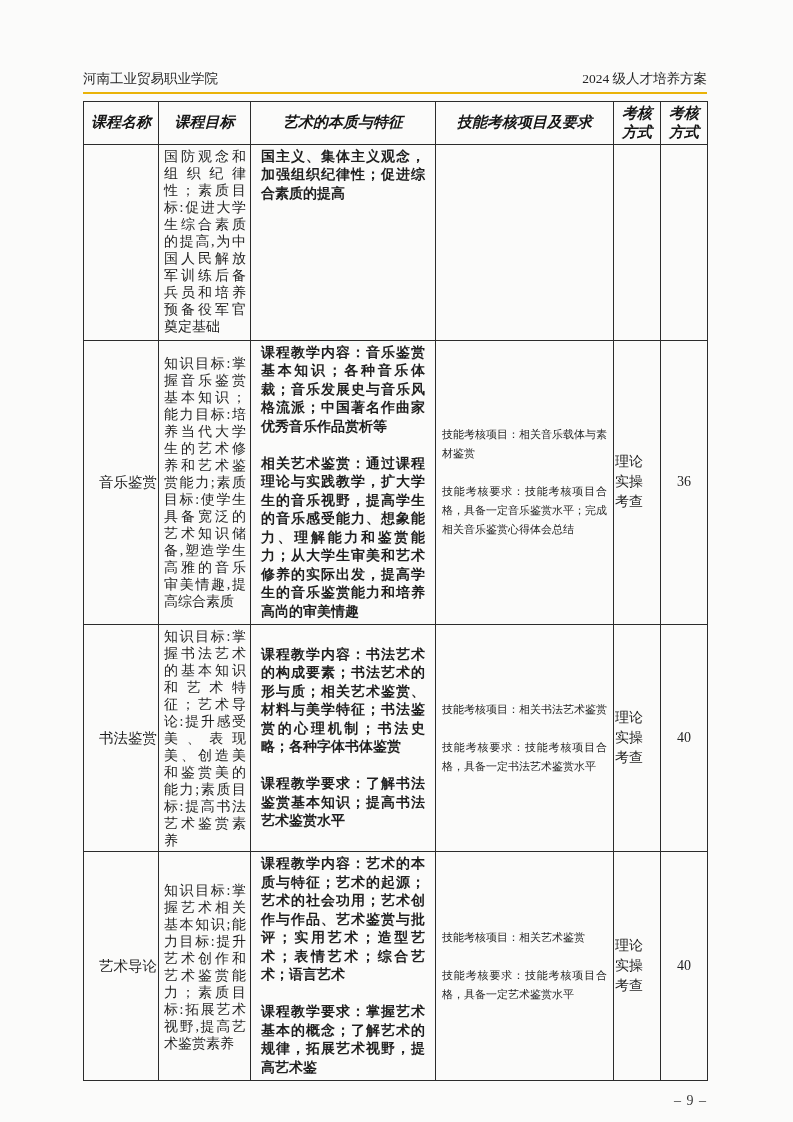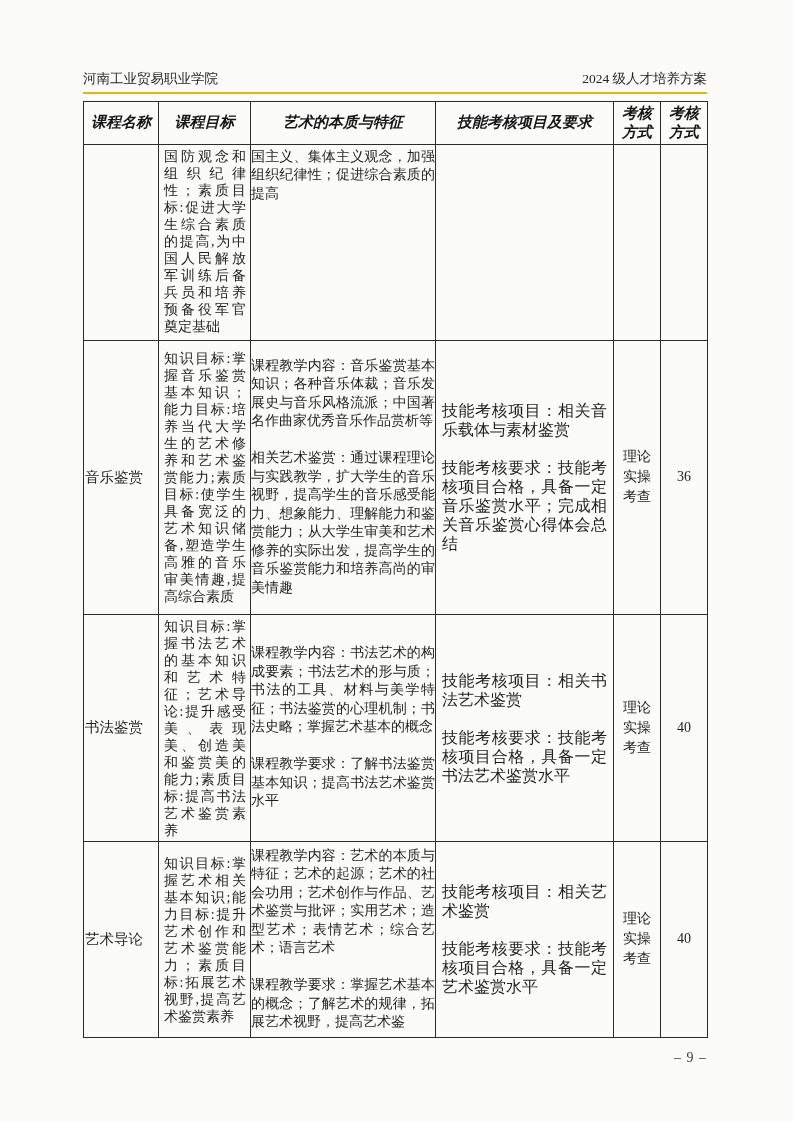--- a/index.html
+++ b/index.html
@@ -29,37 +29,37 @@
   .course-table th{
     font-size:15px;font-weight:bold;text-align:center;
     padding:2px;line-height:1.25;word-break:break-all;color:#161616;
   }
   tr.r0{height:196px;}
   tr.r1{height:274px;}
   tr.r2{height:219px;}
   tr.r3{height:196px;}
   .course-table td{vertical-align:middle;}
   tr.r0 td{vertical-align:top;}
-  td.c-course{text-align:left;font-size:14.5px;}
+  td.c-course{text-align:right;font-size:14.5px;}
   td.c-obj{
     font-size:14px;line-height:17px;
     padding:3px 4px 2px 5px;
     text-align:justify;word-break:break-all;white-space:pre-line;
   }
   td.c-content{
     font-size:14px;line-height:18.5px;
-    padding:3px 0;
-    text-align:justify;word-break:break-all;white-space:pre-line;
+    padding:3px 10px;
+    text-align:justify;word-break:break-all;white-space:pre-line;font-weight:bold;
   }
   td.c-skill{
-    font-size:16px;line-height:19px;
+    font-size:11px;line-height:19px;
     padding:3px 6px;
     text-align:justify;word-break:break-all;white-space:pre-line;
   }
-  td.c-method{text-align:center;font-size:14px;line-height:20px;white-space:pre-line;}
+  td.c-method{font-size:14px;line-height:20px;white-space:pre-line;}
   td.c-hours{text-align:center;font-size:14px;}
   .page-footer{
     margin-top:12px;width:624px;text-align:right;
     font-size:14px;color:#3a3a3a;letter-spacing:1px;
   }
 </style>
 </head>
 <body>
 
 <div class="sheet">
@@ -107,21 +107,21 @@
 
 技能考核要求：技能考核项目合格，具备一定音乐鉴赏水平；完成相关音乐鉴赏心得体会总结</td>
         <td class="c-method">理论
 实操
 考查</td>
         <td class="c-hours">36</td>
       </tr>
       <tr class="r2">
         <td class="c-course">书法鉴赏</td>
         <td class="c-obj">知识目标:掌握书法艺术的基本知识和艺术特征；艺术导论:提升感受美、表现美、创造美和鉴赏美的能力;素质目标:提高书法艺术鉴赏素养</td>
-        <td class="c-content">课程教学内容：书法艺术的构成要素；书法艺术的形与质；书法的工具、材料与美学特征；书法鉴赏的心理机制；书法史略；掌握艺术基本的概念
+        <td class="c-content">课程教学内容：书法艺术的构成要素；书法艺术的形与质；相关艺术鉴赏、材料与美学特征；书法鉴赏的心理机制；书法史略；各种字体书体鉴赏
 
 课程教学要求：了解书法鉴赏基本知识；提高书法艺术鉴赏水平</td>
         <td class="c-skill">技能考核项目：相关书法艺术鉴赏
 
 技能考核要求：技能考核项目合格，具备一定书法艺术鉴赏水平</td>
         <td class="c-method">理论
 实操
 考查</td>
         <td class="c-hours">40</td>
       </tr>

